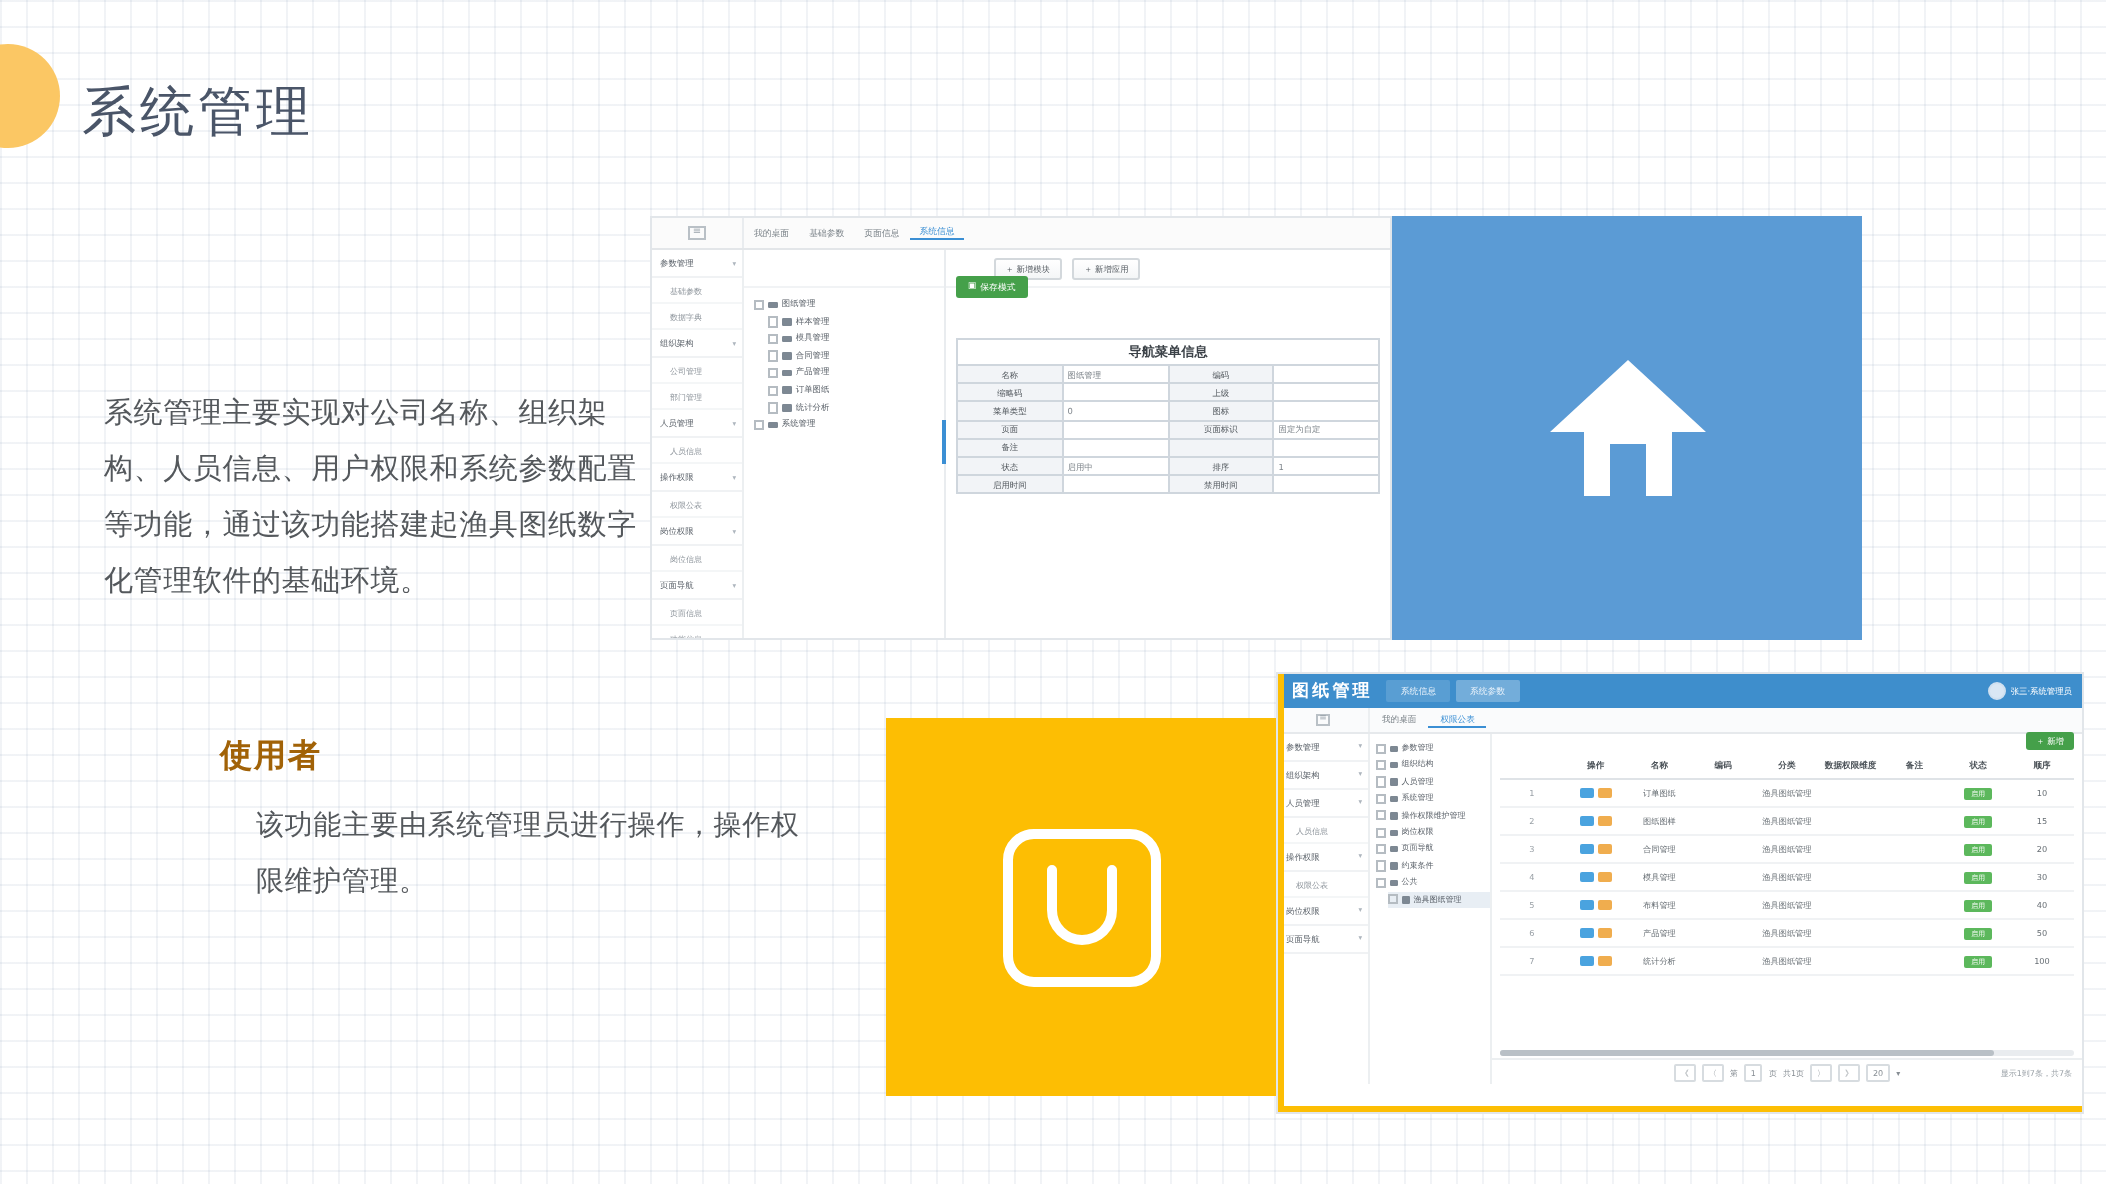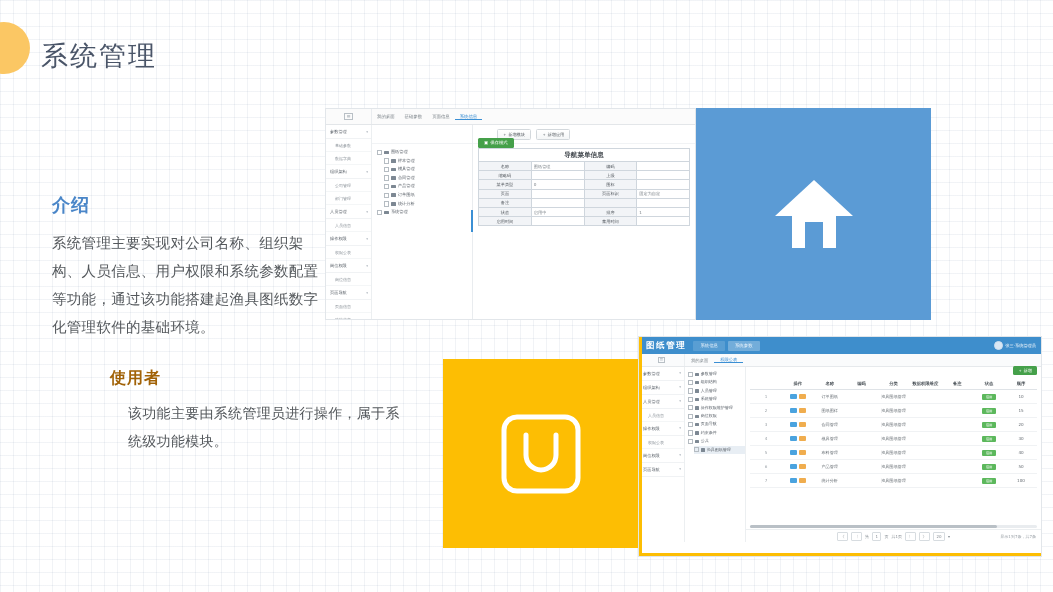--- a/index.html
+++ b/index.html
@@ -63,21 +63,21 @@
   .s1-node{display:flex;align-items:center;gap:2px;font-size:4.2px;color:#5a6169;line-height:8.6px;}
   .s1-node .bx{width:3.4px;height:3.4px;border:0.5px solid #b5bcc2;display:inline-block;}
   .s1-node .fold{width:4.5px;height:3.6px;background:#7d8893;border-radius:0.6px;display:inline-block;}
   .s1-node.ind{margin-left:7px;}
   .s1-split{position:absolute;left:100px;top:0;bottom:0;width:1px;background:#e9ecef;}
   .s1-split::after{content:"";position:absolute;left:-1px;top:85px;width:2px;height:22px;background:#3b8fd4;}
   
   .s1-form{position:absolute;left:101px;top:0;right:0;bottom:0;padding:4px 5px;}
   .s1-savebtn{display:inline-flex;align-items:center;gap:2px;background:#45a04a;color:#fff;font-size:4.4px;padding:2.5px 6px;border-radius:1.5px;}
   .s1-savebtn .ic{font-size:4.4px;}
-  .s1-table{margin-top:0;width:100%;border-collapse:collapse;table-layout:fixed;padding-left:18px;}
+  .s1-table{margin-top:20px;width:100%;border-collapse:collapse;table-layout:fixed;padding-left:18px;}
   .s1-table td{border:0.5px solid #cfd6dd;height:8.2px;font-size:4.2px;color:#51575d;padding:0 2px;}
   .s1-table td.lb{background:#f2f4f7;text-align:center;width:22%;}
   .s1-table td.vl{background:#fff;color:#7d848a;}
   .s1-table td.title{background:#fff;text-align:center;font-size:6.6px;color:#3d4349;font-weight:bold;height:12px;}
   
   #bluepanel{position:absolute;left:696px;top:108px;width:235px;height:212px;background:#5b9bd5;}
   #bluepanel svg{position:absolute;left:50%;top:50%;transform:translate(-50%,-50%);}
   
   #yellowpanel{position:absolute;left:443px;top:359px;width:196px;height:189px;background:#fdbe03;}
   #yellowpanel svg{position:absolute;left:50%;top:50%;transform:translate(-50%,-50%);}
@@ -126,27 +126,26 @@
 </style>
 </head>
 <body>
 
 <div class="grid-bg"></div>
 
 <div class="accent-circle"></div>
 <div class="page-title">系统管理</div>
 
 <div class="sec-intro">
-  <h3>介绍</h3>
   <p>系统管理主要实现对公司名称、组织架构、人员信息、用户权限和系统参数配置等功能，通过该功能搭建起渔具图纸数字化管理软件的基础环境。</p>
 </div>
 
 <div class="sec-user">
   <h3>使用者</h3>
-  <p>该功能主要由系统管理员进行操作，属于系统级功能模块。</p>
+  <p>该功能主要由系统管理员进行操作，操作权限维护管理。</p>
 </div>
 
 <div class="shot" id="shot1">
   <div class="s1-tabbar">
     <div class="s1-collapse">
         <span>≡</span>
       </div>
     <div id="s1tabs" style="display:flex;align-items:center;">
         <div class="s1-tab">我的桌面</div>
         <div class="s1-tab">基础参数</div>

